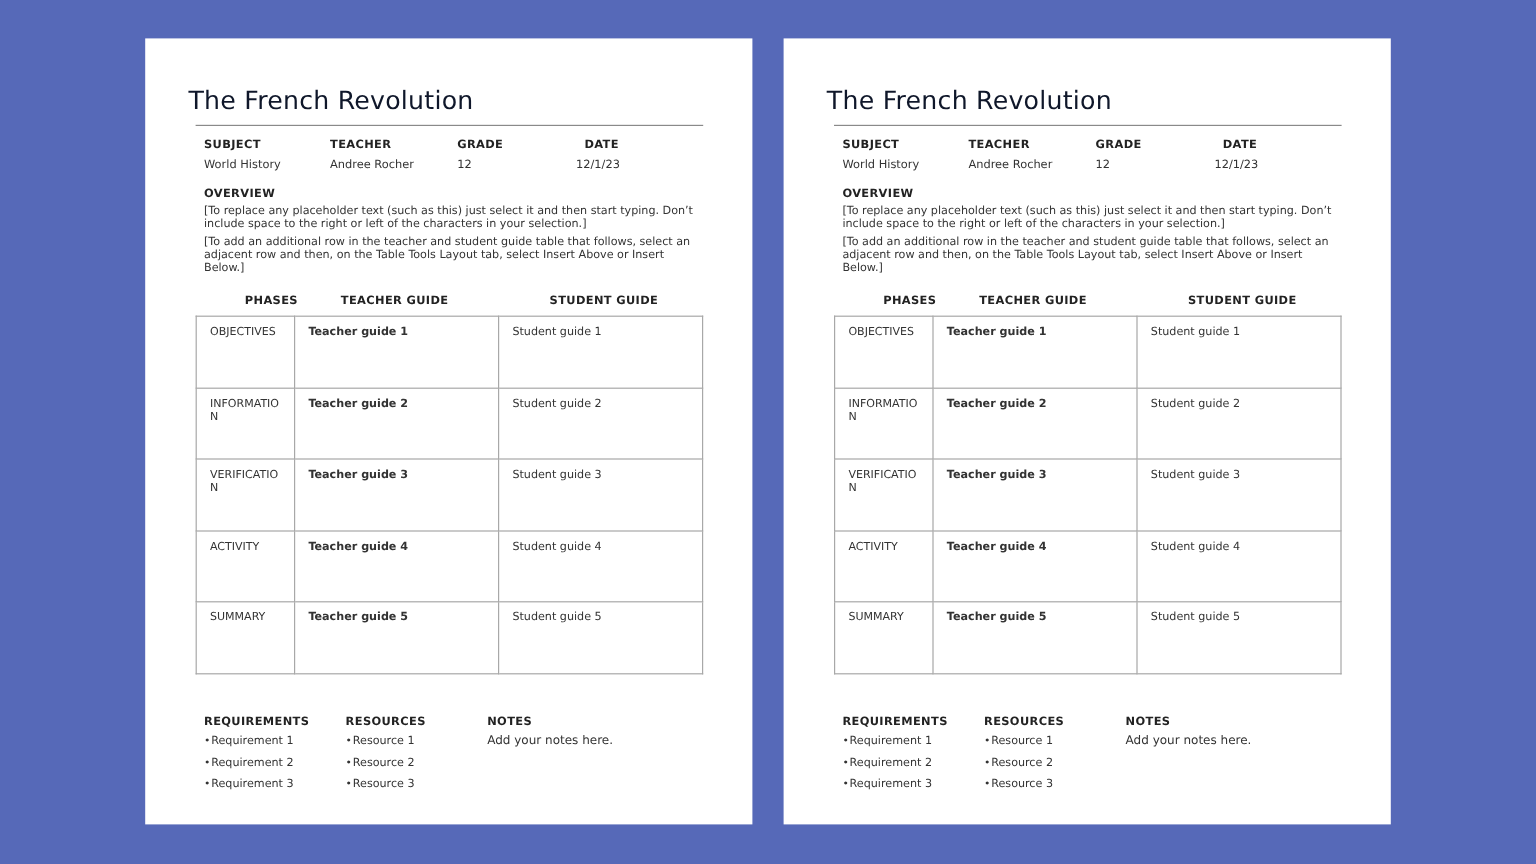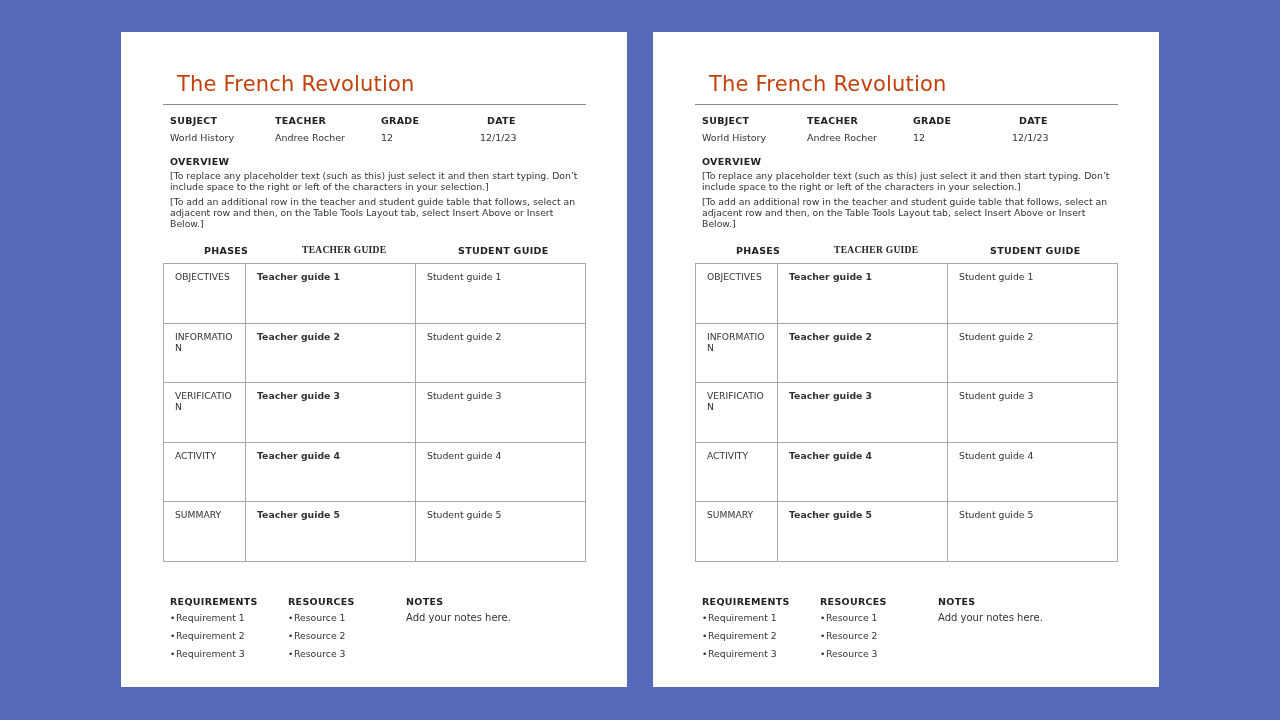--- a/index.html
+++ b/index.html
@@ -11,22 +11,22 @@
     }
     .stage { position: relative; width: 1280px; height: 720px; }
     .page {
       position: absolute; top: 32px; width: 506px; height: 655px;
       background: #ffffff;
     }
     .page.p1 { left: 121px; }
     .page.p2 { left: 653px; }
 
     .title {
-      position: absolute; left: 56px; top: 40px;
-      font-size: 21px; font-weight: normal; color: #c2410c;
+      position: absolute; left: 36px; top: 40px;
+      font-size: 21px; font-weight: normal; color: #0f172a;
       letter-spacing: 0.2px;
     }
     .rule {
       position: absolute; left: 42px; top: 72px; width: 423px; height: 1px;
       background: #8a8a8a;
     }
     .meta {
       position: absolute; left: 49px; top: 83px; width: 420px; height: 32px;
     }
     .meta .col { position: absolute; top: 0; }
@@ -41,21 +41,21 @@
     .overview { position: absolute; left: 49px; top: 124px; width: 410px; }
     .overview .lbl { font-size: 9.5px; font-weight: bold; letter-spacing: 0.3px; color: #222; margin-bottom: 3px; }
     .overview p { font-size: 9.3px; line-height: 11px; color: #333; margin-bottom: 4px; }
 
     .phase-head {
       position: absolute; left: 42px; top: 213px; width: 423px; height: 14px;
       font-size: 9.5px; font-weight: bold; letter-spacing: 0.3px; color: #222;
     }
     .phase-head span { position: absolute; top: 0; }
     .phase-head .h1 { left: 17px; padding-left: 24px; }
-    .phase-head .h2 { left: 139px; font-family: Liberation Serif, serif; }
+    .phase-head .h2 { left: 121px; }
     .phase-head .h3 { left: 295px; }
 
     table.guide {
       position: absolute; left: 42px; top: 231px; width: 423px;
       border-collapse: collapse; table-layout: fixed;
     }
     table.guide td {
       border: 1px solid #a8a8a8; height: 59.6px; vertical-align: top;
       font-size: 9.3px; color: #333; padding: 7px 11px 0 11px; line-height: 11px;
     }

